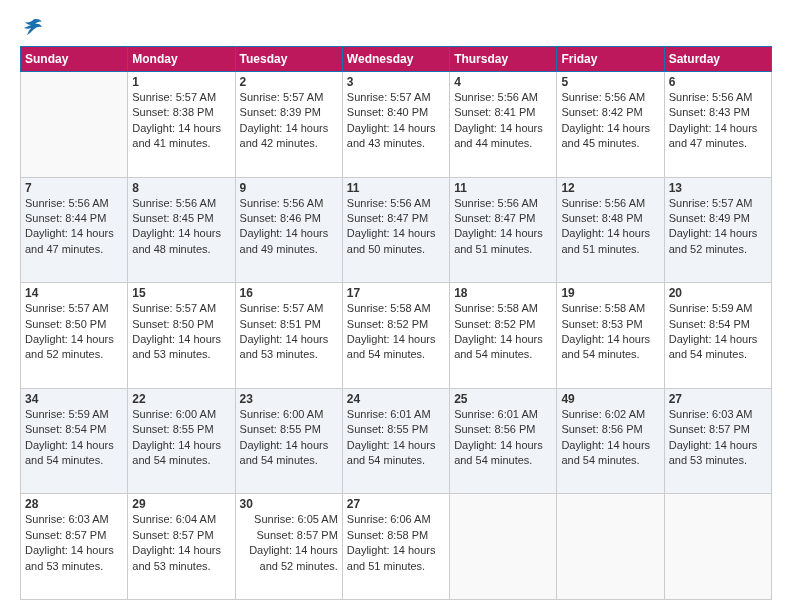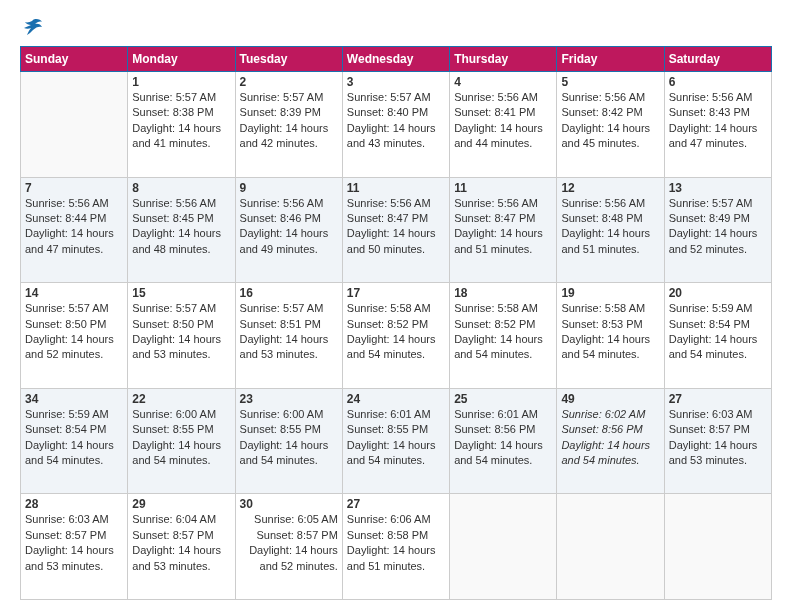--- a/index.html
+++ b/index.html
@@ -282,21 +282,21 @@
 Daylight: 14 hours and 54 minutes.</div>
           </td>
           <td>
             <span class="day-number">25</span>
             <div class="day-info" style="white-space: pre-line;">Sunrise: 6:01 AM
 Sunset: 8:56 PM
 Daylight: 14 hours and 54 minutes.</div>
           </td>
           <td>
             <span class="day-number">49</span>
-            <div class="day-info" style="white-space: pre-line; font-style: italic;">Sunrise: 6:02 AM
+            <div class="day-info" style="white-space: pre-line;">Sunrise: 6:02 AM
 Sunset: 8:56 PM
 Daylight: 14 hours and 54 minutes.</div>
           </td>
           <td>
             <span class="day-number">27</span>
             <div class="day-info" style="white-space: pre-line;">Sunrise: 6:03 AM
 Sunset: 8:57 PM
 Daylight: 14 hours and 53 minutes.</div>
           </td>
         </tr>

